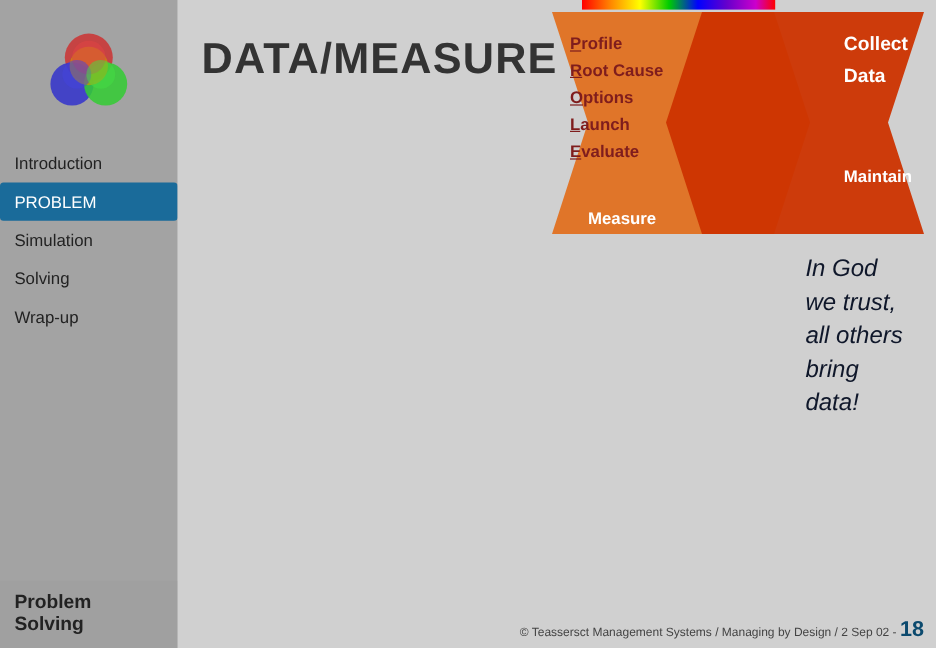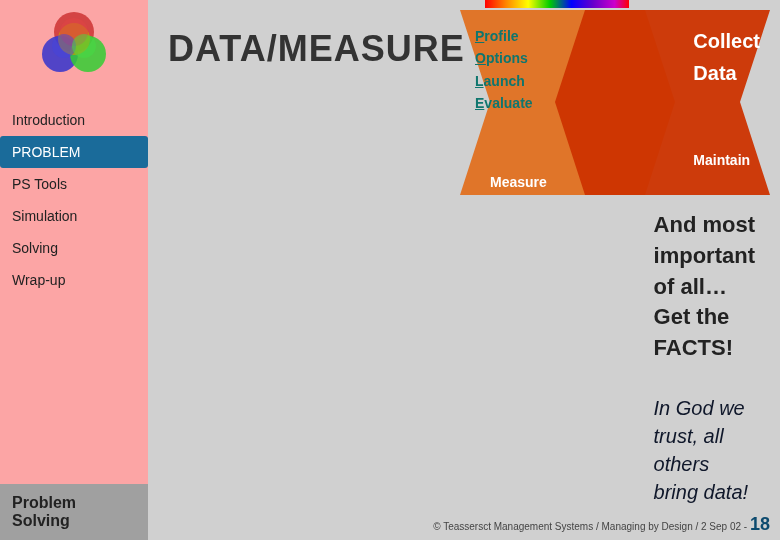--- a/index.html
+++ b/index.html
@@ -10,24 +10,24 @@
       font-family: Arial, sans-serif;
       overflow: hidden;
       display: flex;
     }
 
     
     .sidebar {
       width: 148px;
       min-width: 148px;
       height: 540px;
-      background: #fca5a5;
+      background: #a3a3a3;
       display: flex;
       flex-direction: column;
-      padding-top: 4px;
+      padding-top: 20px;
     }
 
     .sidebar-logo {
       width: 80px;
       height: 80px;
       margin: 0 auto 10px auto;
       position: relative;
     }
 
     .sidebar-logo svg {
@@ -116,21 +116,21 @@
       position: relative;
       width: 310px;
       height: 185px;
     }
 
     .diagram-text-left {
       position: absolute;
       left: 15px;
       top: 15px;
       font-size: 14px;
-      color: #0f766e;
+      color: #7f1d1d;
       font-weight: bold;
       line-height: 1.6;
       z-index: 10;
     }
 
     .diagram-text-left span.letter {
       text-decoration: underline;
     }
 
     .diagram-text-right {
@@ -209,23 +209,20 @@
   </div>
 
   <nav class="sidebar-nav">
     <div class="sidebar-item">
       <span>Introduction</span>
     </div>
     <div class="sidebar-item active">
       <span>PROBLEM</span>
     </div>
     <div class="sidebar-item">
-      <span>PS Tools</span>
-    </div>
-    <div class="sidebar-item">
       <span>Simulation</span>
     </div>
     <div class="sidebar-item">
       <span>Solving</span>
     </div>
     <div class="sidebar-item">
       <span>Wrap-up</span>
     </div>
   </nav>
 
@@ -245,45 +242,42 @@
         <svg position="absolute" style="position:absolute;left:0;top:0;" width="310" height="185" viewBox="0 0 310 185">
 
           <polygon points="0,0 185,0 215,92 185,185 0,185 30,92" fill="#e07020" opacity="0.95"></polygon>
 
           <polygon points="310,0 125,0 95,92 125,185 310,185 280,92" fill="#cc3300" opacity="0.95"></polygon>
 
         </svg>
 
         <div class="diagram-text-left">
           <div><span class="letter">P</span>rofile</div>
+          <div><span class="letter">R</span>oot Cause</div>
           <div><span class="letter">O</span>ptions</div>
           <div><span class="letter">L</span>aunch</div>
           <div><span class="letter">E</span>valuate</div>
         </div>
 
         <div class="diagram-text-right">
-          <div style="font-size:20px;">Collect</div>
-          <div style="font-size:20px;margin-bottom:60px;">Data</div>
+          <div style="font-size:16px;">Collect</div>
+          <div style="font-size:16px;margin-bottom:60px;">Data</div>
           <div>Maintain</div>
         </div>
 
         <div class="measure-label">
           <span>Measure</span>
         </div>
       </div>
     </div>
   </div>
 
   <div class="rainbow-bar"></div>
 
   <div class="content-body">
-    <div class="content-main">
-      <div>And most important of all…</div>
-      <div>Get the FACTS!</div>
-    </div>
     <div class="content-italic">In God we trust, all others bring data!</div>
   </div>
 
   <div class="footer">
     <span>© Teassersct Management Systems / Managing by Design / 2 Sep 02  -</span>
     <span class="page-number">18</span>
   </div>
 </div>
 
 </body></html>

